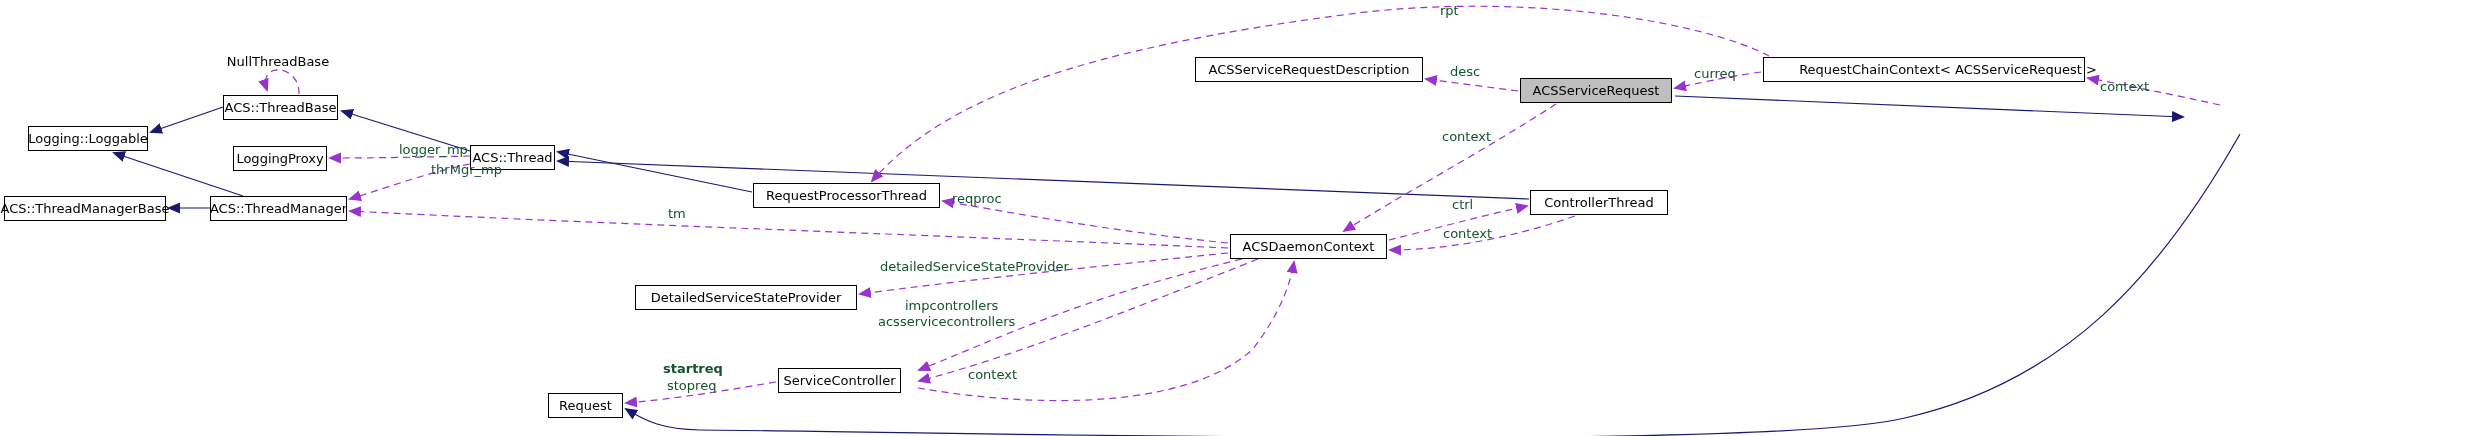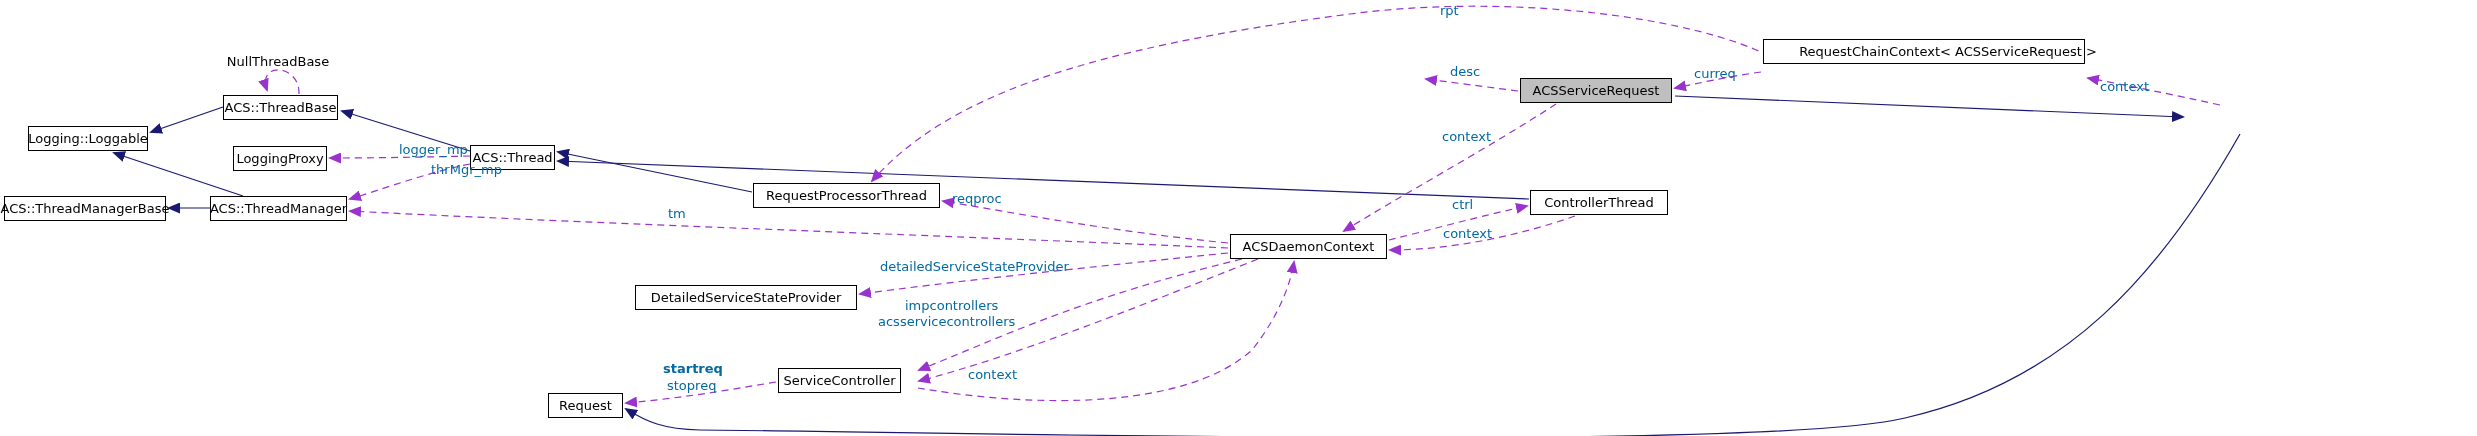--- a/index.html
+++ b/index.html
@@ -20,21 +20,21 @@
     color:#000000;
     font-size:13px;
     display:flex;align-items:center;justify-content:center;
     white-space:nowrap;
     z-index:2;
   }
   .node.highlighted{background:#bfbfbf;}
   .edge-label{
     position:absolute;
     font-size:13px;
-    color:#0369a1;
+    color:#14532d;
     white-space:nowrap;
     z-index:3;
   }
 </style>
 </head>
 <body>
 
 <div id="canvas">
 
   <svg id="edges" width="2477" height="436" viewBox="0 0 2477 436" xmlns="http://www.w3.org/2000/svg">
@@ -80,22 +80,23 @@
   </svg>
 
 <div class="node" style="border: none; background: transparent; left: 226px; top: 49px; width: 104px;">NullThreadBase</div>
     <div class="node" style="left: 223px; top: 95px; width: 115px;">ACS::ThreadBase</div>
     <div class="node" style="left: 28px; top: 126px; width: 120px;">Logging::Loggable</div>
     <div class="node" style="left: 233px; top: 146px; width: 94px;">LoggingProxy</div>
     <div class="node" style="left: 4px; top: 196px; width: 162px;">ACS::ThreadManagerBase</div>
     <div class="node" style="left: 210px; top: 196px; width: 137px;">ACS::ThreadManager</div>
     <div class="node" style="left: 470px; top: 145px; width: 85px;">ACS::Thread</div>
     <div class="node" style="left: 753px; top: 183px; width: 187px;">RequestProcessorThread</div>
+    <div class="node" style="left: 1195px; top: 57px; width: 228px;">ACSServiceRequestDescription</div>
     <div class="node highlighted" style="left: 1520px; top: 78px; width: 152px;">ACSServiceRequest</div>
-    <div class="node" style="left: 1763px; top: 39px; width: 322px; padding-left: 48px;">RequestChainContext&lt; ACSServiceRequest &gt;</div>
+    <div class="node" style="left: 1763px; top: 57px; width: 322px; padding-left: 48px;">RequestChainContext&lt; ACSServiceRequest &gt;</div>
     <div class="node" style="left: 1530px; top: 190px; width: 138px;">ControllerThread</div>
     <div class="node" style="left: 1230px; top: 234px; width: 157px;">ACSDaemonContext</div>
     <div class="node" style="left: 635px; top: 285px; width: 222px;">DetailedServiceStateProvider</div>
     <div class="node" style="left: 778px; top: 368px; width: 123px;">ServiceController</div>
     <div class="node" style="left: 548px; top: 393px; width: 75px;">Request</div>
     <div class="edge-label" style="left: 399px; top: 142px;">logger_mp</div>
     <div class="edge-label" style="left: 397px; top: 162px; margin-left: 34px;">thrMgr_mp</div>
     <div class="edge-label" style="left: 668px; top: 206px;">tm</div>
     <div class="edge-label" style="left: 952px; top: 191px;">reqproc</div>
     <div class="edge-label" style="left: 1450px; top: 64px;">desc</div>

